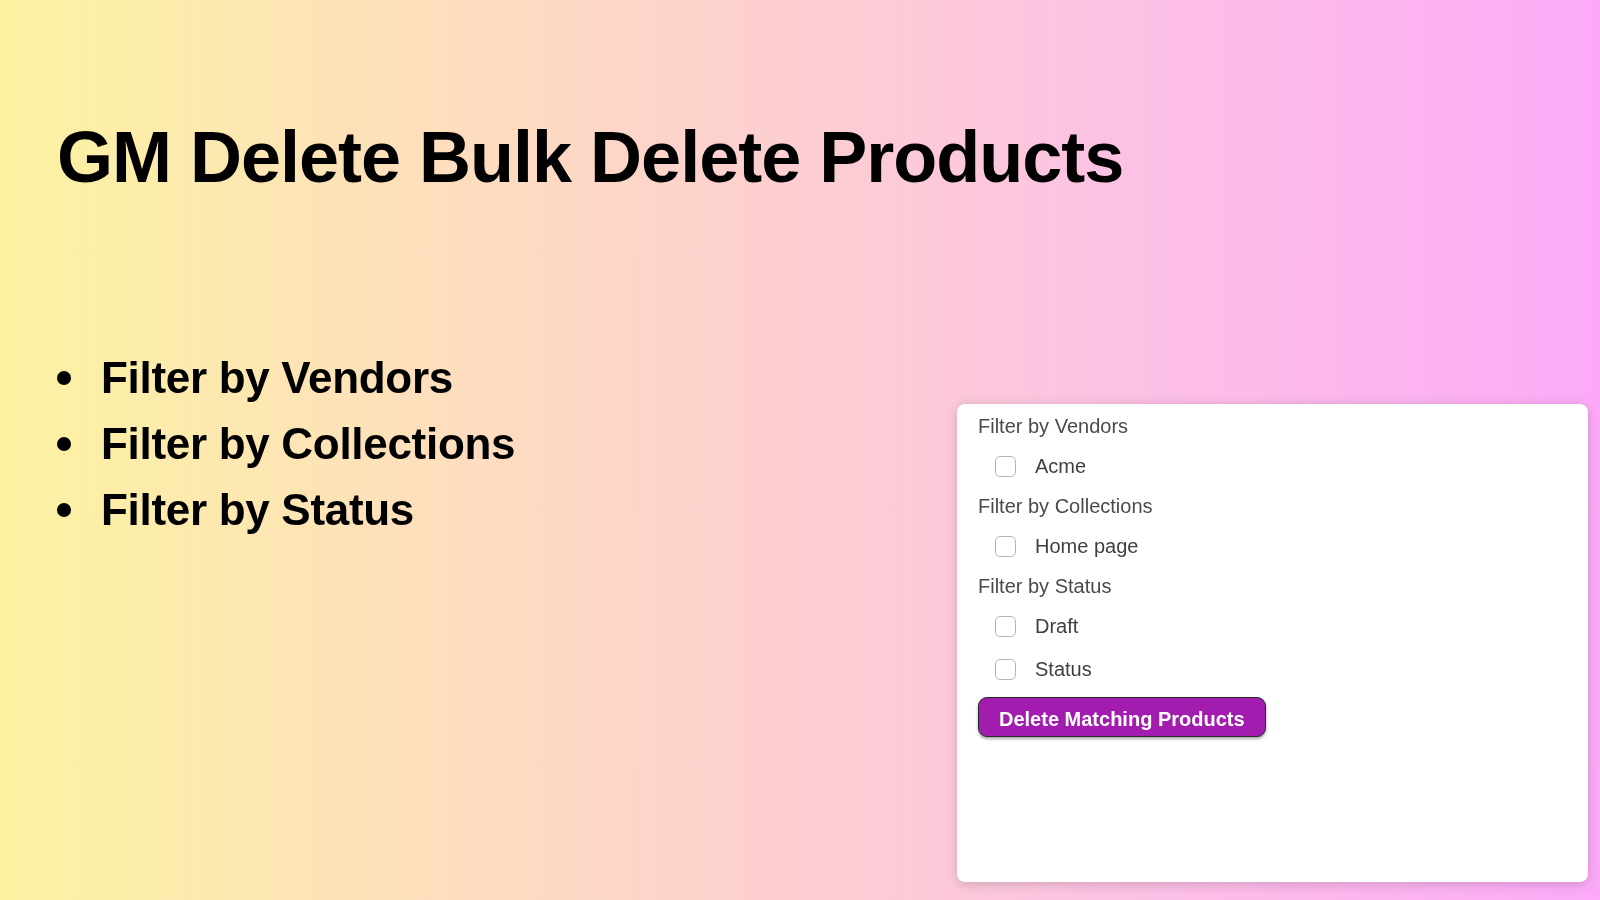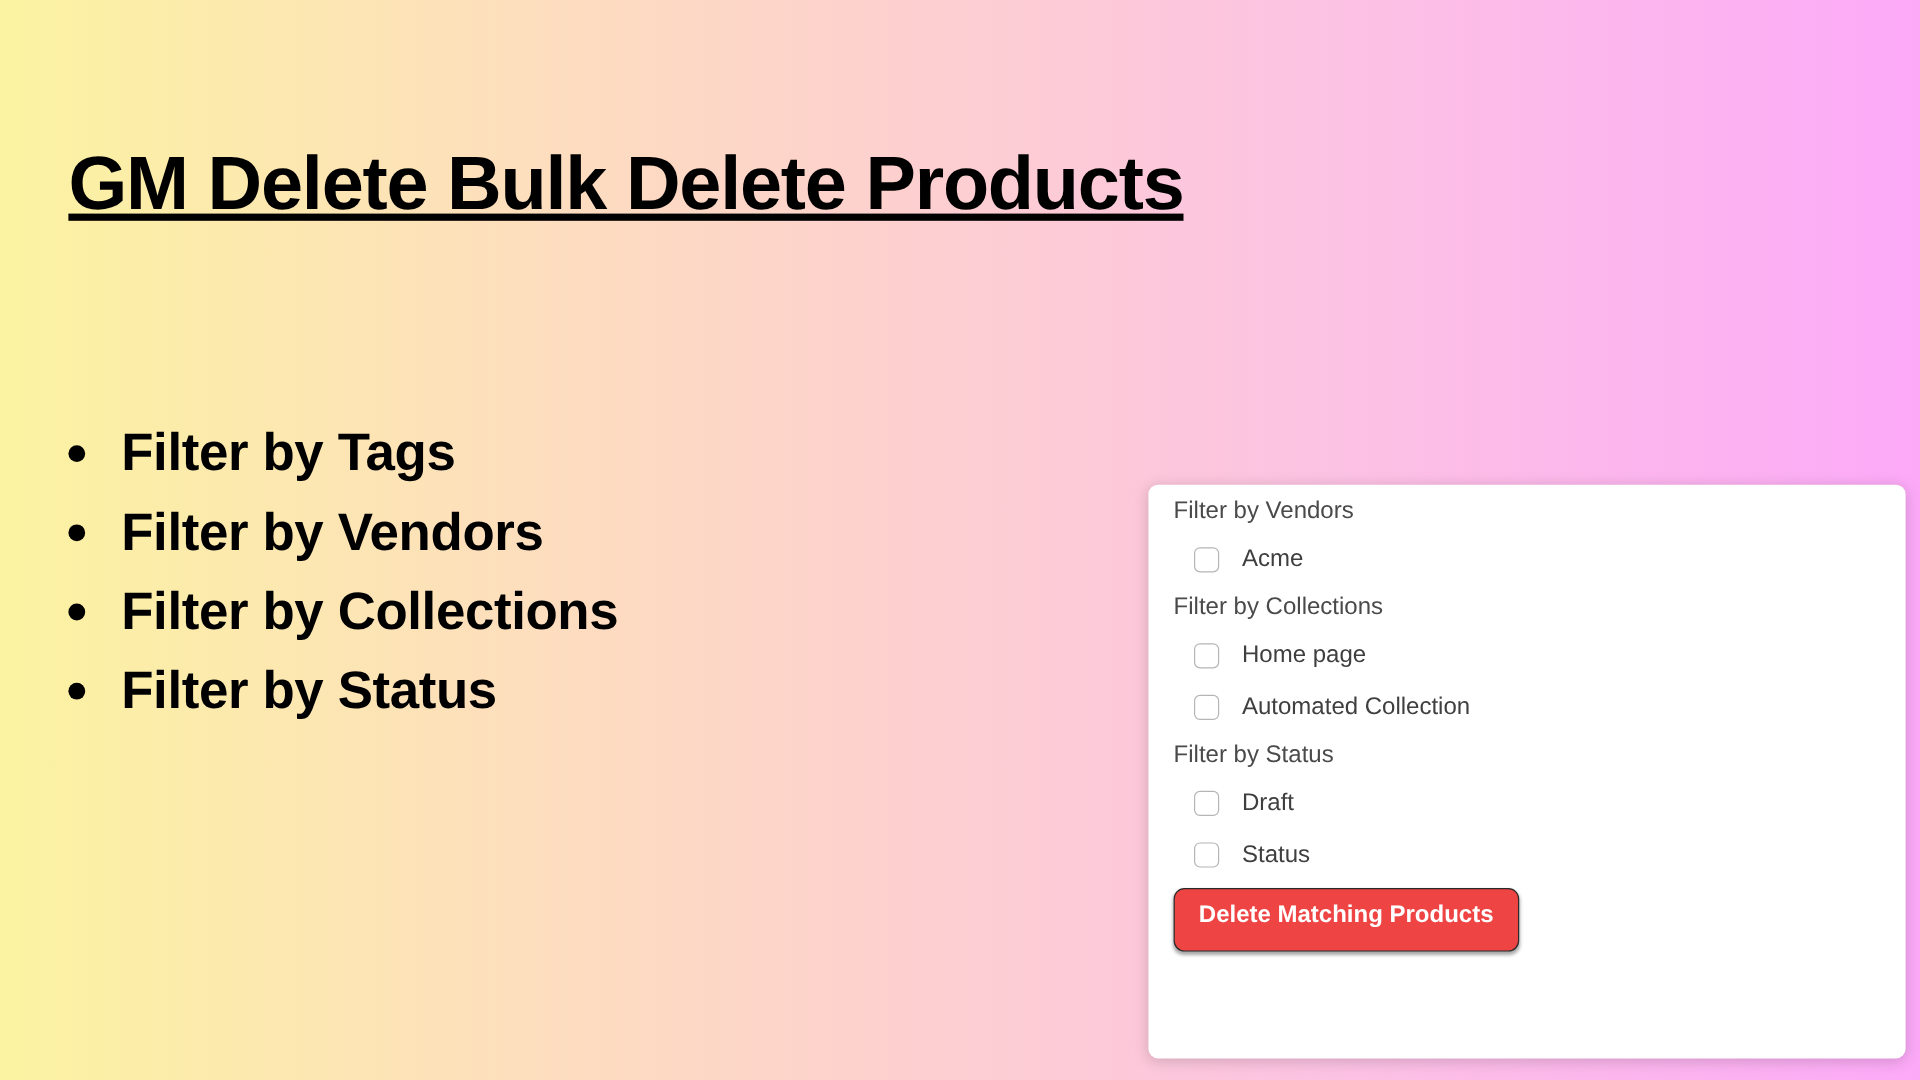--- a/index.html
+++ b/index.html
@@ -20,27 +20,26 @@
         #fcc3e2 68%,
         #fcaaf8 100%);
     position:relative;
   }
 
   
   .slide-title {
     position:absolute;
     left:57px;
     top:120px;
-    font-size:63px;
+    font-size:72px;
     font-weight:700;
     letter-spacing:-1px;
     color:#000000;
     white-space:nowrap;
     line-height:1.05;
-    text-decoration:underline;
   }
 
   .bullet-list {
     position:absolute;
     left:57px;
     top:345px;
     list-style:none;
   }
 
   .bullet-item {
@@ -106,43 +105,39 @@
     font-size:20px;
     color:#3f3f3f;
     margin-left:19px;
     white-space:nowrap;
   }
 
   .delete-button {
     display:block;
     margin-left:21px;
     margin-top:6px;
-    padding:10px 20px 18px 20px;
-    background:#ef4444;
+    padding:10px 20px 5px 20px;
+    background:#a21caf;
     color:#ffffff;
     font-size:20px;
     font-weight:700;
     font-family:"Liberation Sans", sans-serif;
     border:1px solid #2a2a2a;
     border-radius:9px;
     box-shadow:0 2px 3px rgba(0,0,0,0.35);
     cursor:pointer;
     white-space:nowrap;
   }
 </style>
 </head>
 <body>
 
 <h1 class="slide-title">GM Delete Bulk Delete Products</h1>
 
 <ul class="bullet-list">
-  <li class="bullet-item">
-    <span class="bullet-dot"></span>
-    <span>Filter by Tags</span>
-  </li>
   <li class="bullet-item">
     <span class="bullet-dot"></span>
     <span>Filter by Vendors</span>
   </li>
   <li class="bullet-item">
     <span class="bullet-dot"></span>
     <span>Filter by Collections</span>
   </li>
   <li class="bullet-item">
     <span class="bullet-dot"></span>
@@ -156,24 +151,20 @@
   <div class="check-row">
     <span class="checkbox"></span>
     <span class="check-label">Acme</span>
   </div>
 
   <div class="group-header">Filter by Collections</div>
   <div class="check-row">
     <span class="checkbox"></span>
     <span class="check-label">Home page</span>
   </div>
-  <div class="check-row">
-    <span class="checkbox"></span>
-    <span class="check-label">Automated Collection</span>
-  </div>
 
   <div class="group-header">Filter by Status</div>
   <div class="check-row">
     <span class="checkbox"></span>
     <span class="check-label">Draft</span>
   </div>
   <div class="check-row">
     <span class="checkbox"></span>
     <span class="check-label">Status</span>
   </div>

